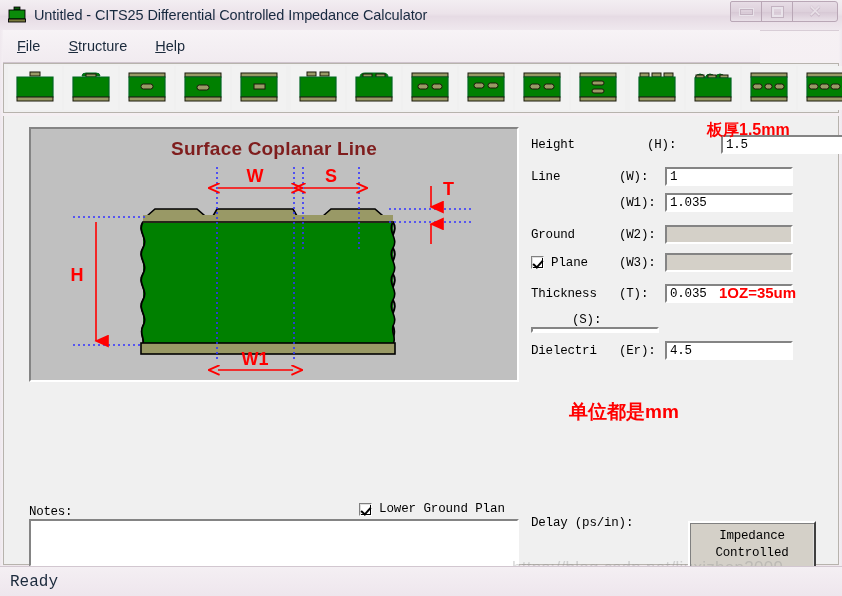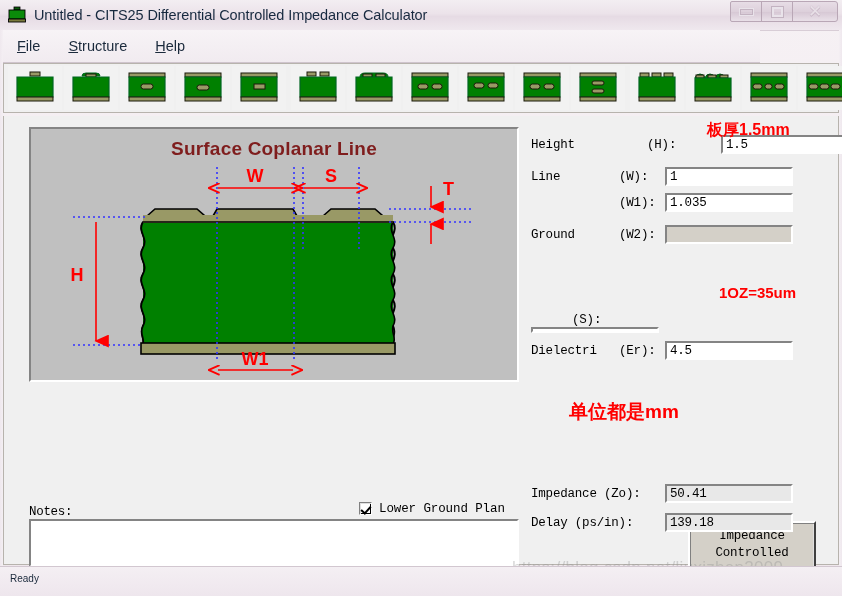--- a/index.html
+++ b/index.html
@@ -95,21 +95,21 @@
     font-family:"Liberation Sans",sans-serif;letter-spacing:0.2px;
   }
   #svgdiag{position:absolute;left:0;top:0;}
 
   
   #notes-label{
     position:absolute;left:25px;top:389px;font-size:12.5px;color:#000000;
     font-family:"Liberation Mono",monospace;letter-spacing:-0.3px;
   }
   #lgp-wrap{
-    position:absolute;left:355px;top:386px;display:flex;align-items:flex-start;
+    position:absolute;left:355px;top:386px;display:flex;align-items:center;
     width:165px;overflow:hidden;white-space:nowrap;
   }
   .chk{
     width:13px;height:13px;background:#fff;
     border:1px solid;border-color:#808080 #fff #fff #808080;
     box-shadow:1px 1px 0 0 #dfdfdf inset,-1px -1px 0 0 #000 inset;
     box-sizing:border-box;position:relative;flex:0 0 auto;
   }
   .chk.checked:after{
     content:"";position:absolute;left:3px;top:1px;width:4px;height:8px;
@@ -172,22 +172,22 @@
     letter-spacing:-0.2px;line-height:1.35;
   }
 
   
   #statusbar{
     position:absolute;left:0;top:566px;width:842px;height:30px;
     background:linear-gradient(to bottom,#f4eff3 0%,#eee6ed 100%);
     border-top:1px solid #d2c7d0;
   }
   #status-text{
-    position:absolute;left:10px;top:6px;font-size:10px;color:#1b2a3c;
-    font-family:Liberation Sans, sans-serif;
+    position:absolute;left:10px;top:6px;font-size:16px;color:#1b2a3c;
+    font-family:Liberation Mono, monospace;
   }
   #watermark{
     position:absolute;left:512px;top:558px;font-size:17px;
     color:rgba(150,150,150,0.38);font-family:"Liberation Sans",sans-serif;
     white-space:nowrap;letter-spacing:0.3px;
   }
   #wm-bar{
     position:absolute;left:557px;top:572px;width:275px;height:11px;
     background:repeating-linear-gradient(to right,#2196f3 0px,#2196f3 6px,#ffffff 6px,#ffffff 8px);
   }
@@ -513,46 +513,54 @@
         <span class="fsym">(W1):</span>
         <div class="finput">1.035</div>
       </div>
 
       <div class="frow" style="top:108px;">
         <span class="flabel w">Ground</span>
         <span class="fsym">(W2):</span>
         <div class="finput disabled"></div>
       </div>
 
-
+      <div class="frow" style="top:136px;">
+        <span class="flabel w" style="display:flex;align-items:center;">
+          <span class="chk checked"></span>
+          <span class="chk-label">Plane</span>
+        </span>
+        <span class="fsym">(W3):</span>
+        <div class="finput disabled"></div>
+      </div>
+
+      <div class="frow" style="top:167px;">
+        <span class="flabel w">Thickness</span>
+        <span class="fsym">(T):</span>
+        <div class="finput">0.035</div>
+      </div>
 
       <div class="frow" style="top:196px;flex-direction:column;">
         <span class="flabel w">Separatio</span>
         <span class="fsym">(S):</span>
         <div class="finput">0.2</div>
       </div>
 
       <div class="frow" style="top:224px;">
         <span class="flabel w">Dielectri</span>
         <span class="fsym">(Er):</span>
         <div class="finput">4.5</div>
       </div>
 
       <div id="calc-btn">
         <span>Impedance</span>
         <span>Controlled</span>
       </div>
 
-      <div class="frow" style="top:367px;">
-        <span class="flabel" style="width:134px;">Impedance (Zo):</span>
-        <div class="finput readonly">50.41</div>
-      </div>
       <div class="frow" style="top:396px;">
         <span class="flabel" style="width:134px;">Delay (ps/in):</span>
-        <div class="finput readonly">139.18</div>
       </div>
     </div>
 
     <div class="annot" style="left:703px;top:4px;font-size:16px;">板厚1.5mm</div>
     <div class="annot" style="left:715px;top:168px;font-size:15px;">1OZ=35um</div>
     <div class="annot" style="left:565px;top:283px;font-size:19px;">单位都是mm</div>
   </div>
 
   <div id="watermark">https://blog.csdn.net/liuxizhen2009</div>
   <div id="wm-bar"></div>

